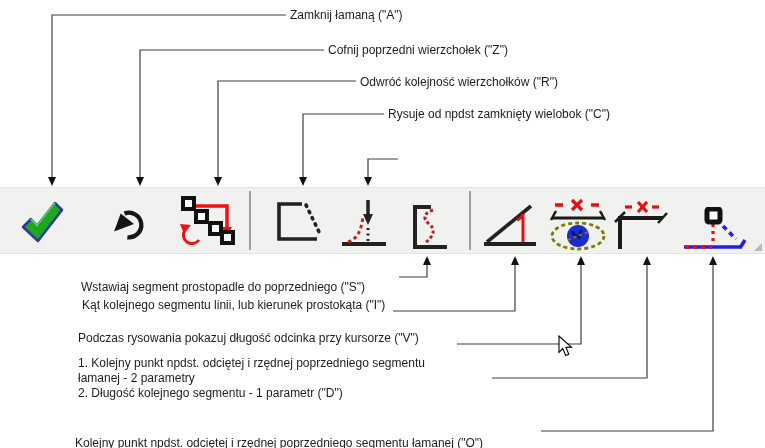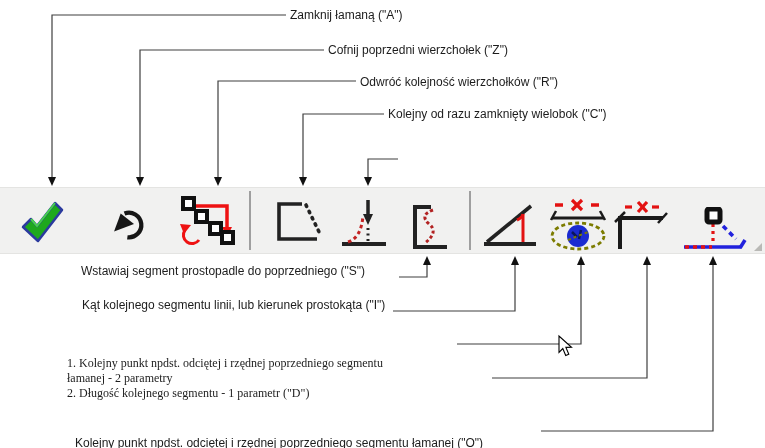--- a/index.html
+++ b/index.html
@@ -124,25 +124,26 @@
         <rect x="25" y="2" width="13" height="13" fill="#fff" stroke="#111" stroke-width="5" rx="2"></rect>
       </svg>
     </button>
 
     <div class="grip"></div>
   </div>
 
   <div class="callout-label" style="left:290px;top:8px;">Zamknij łamaną ("A")</div>
   <div class="callout-label" style="left:328px;top:43px;">Cofnij poprzedni wierzchołek ("Z")</div>
   <div class="callout-label" style="left:360px;top:75px;">Odwróć kolejność wierzchołków ("R")</div>
-  <div class="callout-label" style="left:388px;top:107px;">Kolejny od razu zamknięty wielobok ("C")</div>
+  <div class="callout-label" style="left:388px;top:107px;">Rysuje od npdst zamknięty wielobok ("C")</div>
 
-  <div class="callout-label" style="left:81px;top:264px;">Wstawiaj segment prostopadle do poprzedniego ("S")</div>
+  <div class="callout-label" style="left:81px;top:280px;">Wstawiaj segment prostopadle do poprzedniego ("S")</div>
   <div class="callout-label" style="left:82px;top:298px;text-align:center;">Kąt kolejnego segmentu linii, lub kierunek prostokąta ("I")</div>
-  <div class="callout-label" style="left:67px;top:356px;font-family:Liberation Serif, serif;">1. Kolejny punkt npdst. odciętej i rzędnej poprzedniego segmentu
+  <div class="callout-label" style="left:78px;top:331px;">Podczas rysowania pokazuj długość odcinka przy kursorze ("V")</div>
+  <div class="callout-label" style="left:78px;top:356px;">1. Kolejny punkt npdst. odciętej i rzędnej poprzedniego segmentu
 łamanej - 2 parametry
 2. Długość kolejnego segmentu - 1 parametr ("D")</div>
   <div class="callout-label" style="left:67px;top:436px;margin-left:8px;">Kolejny punkt npdst. odciętej i rzędnej poprzedniego segmentu łamanej ("O")</div>
 
   <svg class="overlay" width="765" height="448" viewBox="0 0 765 448">
     <g stroke="#3f3f3f" stroke-width="1.2" fill="none">
       <path d="M286,15 H52 V178"></path>
       <path d="M324,50 H140 V178"></path>
       <path d="M356,81 H218 V178"></path>
       <path d="M384,114 H303 V178"></path>

